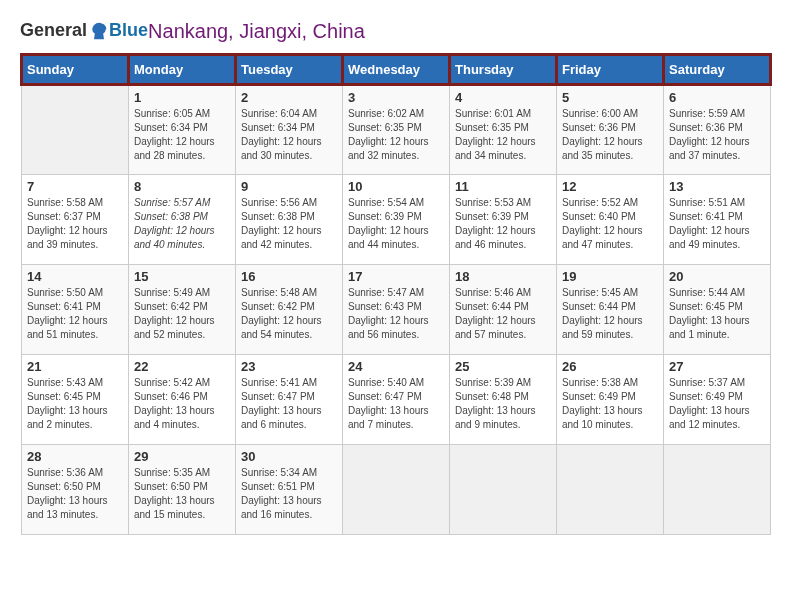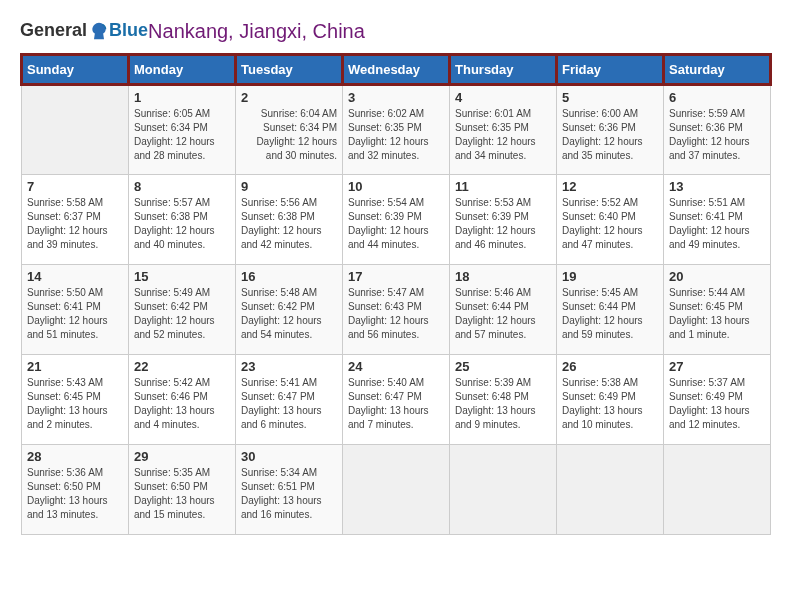--- a/index.html
+++ b/index.html
@@ -129,21 +129,21 @@
         <td class="empty-cell"></td>
         <td>
           <span class="day-number">1</span>
           <div class="day-info" style="white-space: pre-line;">Sunrise: 6:05 AM
 Sunset: 6:34 PM
 Daylight: 12 hours
 and 28 minutes.</div>
         </td>
         <td>
           <span class="day-number">2</span>
-          <div class="day-info" style="white-space: pre-line; text-align: right;">Sunrise: 6:04 AM
+          <div class="day-info" style="white-space: pre-line;">Sunrise: 6:04 AM
 Sunset: 6:34 PM
 Daylight: 12 hours
 and 30 minutes.</div>
         </td>
         <td>
           <span class="day-number">3</span>
           <div class="day-info" style="white-space: pre-line;">Sunrise: 6:02 AM
 Sunset: 6:35 PM
 Daylight: 12 hours
 and 32 minutes.</div>
@@ -173,21 +173,21 @@
       <tr>
         <td>
           <span class="day-number">7</span>
           <div class="day-info" style="white-space: pre-line;">Sunrise: 5:58 AM
 Sunset: 6:37 PM
 Daylight: 12 hours
 and 39 minutes.</div>
         </td>
         <td>
           <span class="day-number">8</span>
-          <div class="day-info" style="white-space: pre-line;">Sunrise: 5:57 AM
+          <div class="day-info" style="white-space: pre-line; font-style: italic;">Sunrise: 5:57 AM
 Sunset: 6:38 PM
 Daylight: 12 hours
 and 40 minutes.</div>
         </td>
         <td>
           <span class="day-number">9</span>
           <div class="day-info" style="white-space: pre-line;">Sunrise: 5:56 AM
 Sunset: 6:38 PM
 Daylight: 12 hours
 and 42 minutes.</div>

